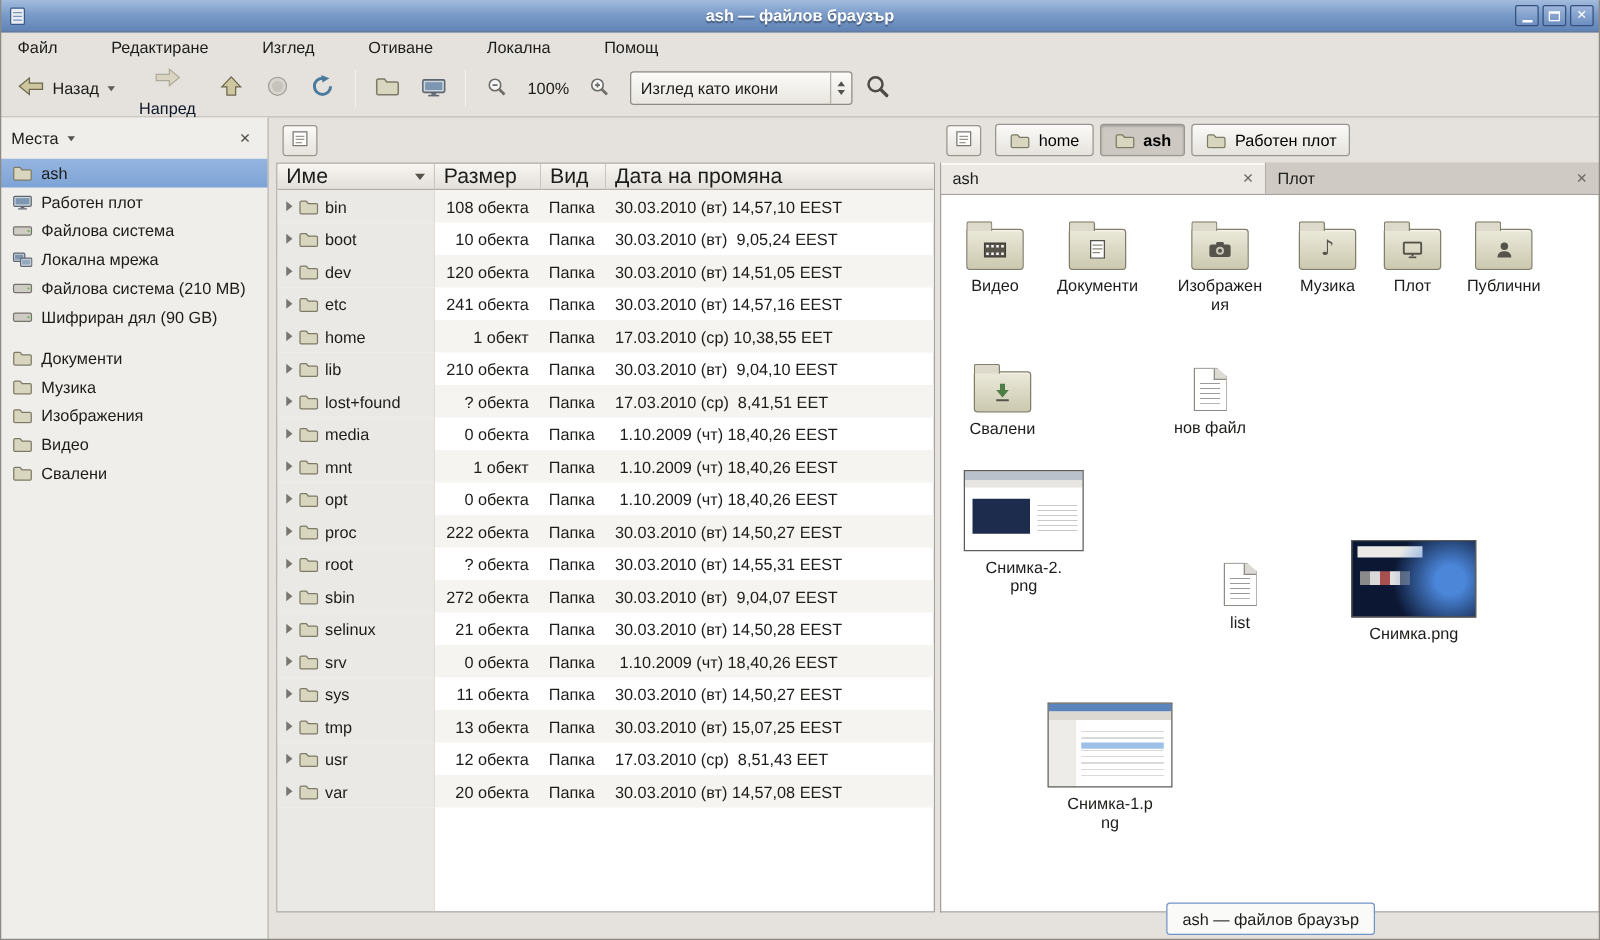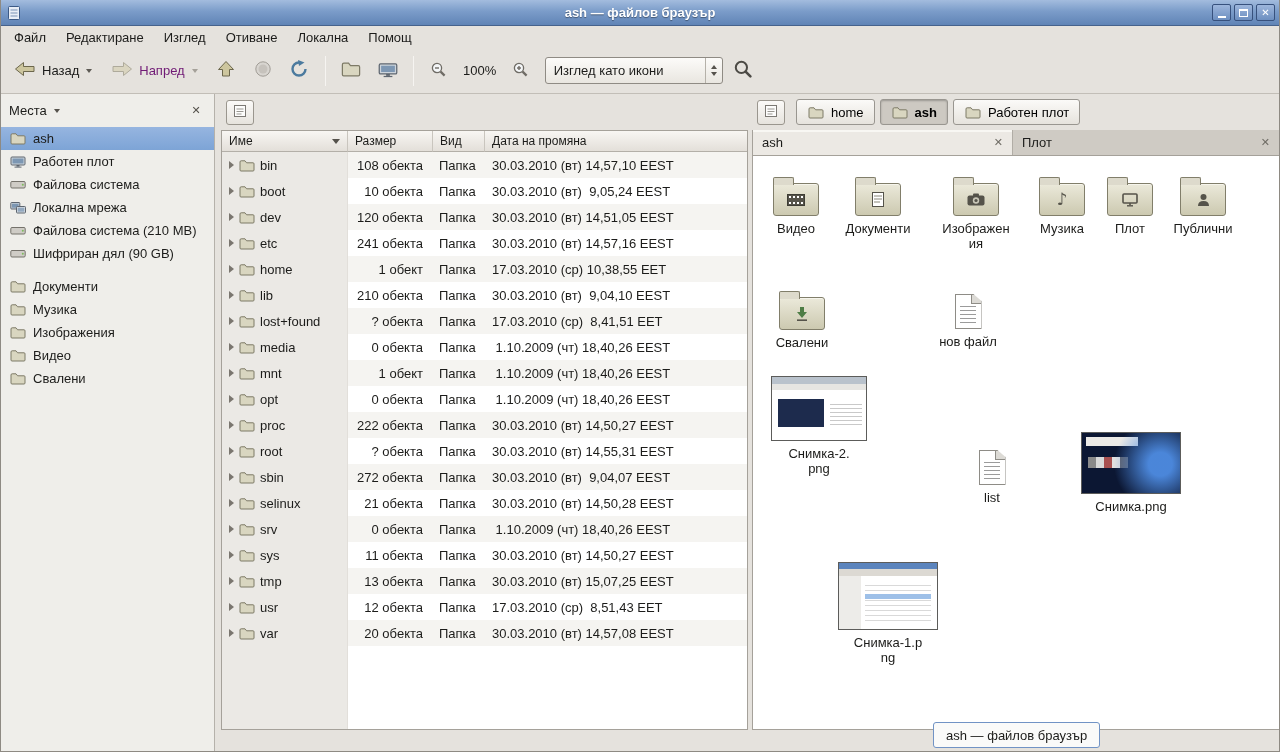--- a/index.html
+++ b/index.html
@@ -9,26 +9,26 @@
 #frame{position:absolute;inset:0;border:1px solid #8e8a83;border-top:0;pointer-events:none;z-index:60;}
 
 #titlebar{position:absolute;top:0;left:0;right:0;height:26px;background:linear-gradient(#a3bcde,#7b9cc9 45%,#6084b6);display:flex;align-items:center;padding:0 5px;border-bottom:1px solid #46628c;}
 #titlebar .title{position:absolute;left:0;right:0;text-align:center;font-weight:bold;color:#fff;text-shadow:0 1px 1px rgba(0,0,0,.4);font-size:13px;}
 .win-icon{width:18px;height:18px;display:inline-flex;align-items:center;justify-content:center;z-index:1;}
 .win-controls{margin-left:auto;display:flex;gap:3px;z-index:1;}
 .wbtn{width:19px;height:17px;background:linear-gradient(#9db6dc,#6d8fc0);border:1px solid #37517d;border-radius:2px;display:flex;align-items:center;justify-content:center;color:#fff;font-size:10px;}
 .g-min{width:8px;height:2px;background:#fff;margin-top:9px;}
 .g-max{width:9px;height:8px;border:1px solid #fff;border-top-width:2px;}
 
-#menubar{position:absolute;top:26px;left:0;right:0;height:22px;display:flex;align-items:center;padding-left:4px;}
+#menubar{position:absolute;top:26px;left:0;right:0;height:22px;display:flex;align-items:center;padding-left:4px;gap:23px;}
 .menu-item{padding:3px 10px;}
 
 #toolbar{position:absolute;top:48px;left:0;right:0;height:46px;display:flex;align-items:center;padding:0 6px;gap:3px;border-bottom:1px solid #c2beb7;}
 .tb-btn{display:flex;align-items:center;gap:6px;height:34px;padding:0 8px;border:0;background:transparent;font-size:13px;color:#1c1c1a;font-family:inherit;}
-.tb-btn.disabled{color:#701a75;}
+.tb-btn.disabled{color:#0f172a;flex-direction:column;}
 .tb-btn.disabled svg{opacity:.45;}
 .dd{width:0;height:0;border-left:3.5px solid transparent;border-right:3.5px solid transparent;border-top:4px solid #5d5a54;margin-left:1px;}
 .tb-btn.disabled .dd{border-top-color:#a5a199;}
 .tb-ibtn{width:34px;height:34px;display:flex;align-items:center;justify-content:center;background:transparent;border:0;}
 .tb-sep{width:1px;height:30px;background:#c3bfb8;border-right:1px solid #f6f4f1;margin:0 5px;}
 .zoom-label{width:42px;text-align:center;}
 .combo{display:flex;align-items:center;height:27px;width:178px;border:1px solid #8f8b84;border-radius:3px;background:linear-gradient(#fcfbf9,#e9e6e0);padding-left:8px;margin-left:4px;}
 .combo .spin{margin-left:auto;border-left:1px solid #b5b1a9;align-self:stretch;width:17px;display:flex;flex-direction:column;align-items:center;justify-content:center;gap:3px;}
 .tri-up{width:0;height:0;border-left:3.5px solid transparent;border-right:3.5px solid transparent;border-bottom:4px solid #55524c;}
 .tri-down{width:0;height:0;border-left:3.5px solid transparent;border-right:3.5px solid transparent;border-top:4px solid #55524c;}
@@ -41,21 +41,21 @@
 .sb-sep{height:10px;}
 .sicon{width:18px;display:inline-flex;justify-content:center;align-items:center;}
 #splitter1{position:absolute;left:215px;top:94px;bottom:22px;width:6px;}
 #splitter2{position:absolute;left:748px;top:94px;bottom:22px;width:4px;}
 
 #midpane{position:absolute;left:221px;top:94px;width:527px;bottom:22px;}
 .pane-bar{height:36px;display:flex;align-items:center;padding:0 5px;gap:6px;}
 .mini-btn{width:28px;height:25px;border:1px solid #9a968e;border-radius:3px;background:linear-gradient(#fbfaf8,#e6e3dd);display:flex;align-items:center;justify-content:center;}
 .treeview{position:absolute;left:0;right:0;top:36px;bottom:0;background:#fff;border:1px solid #a5a19a;overflow:hidden;}
 .tv-header{display:flex;height:21px;position:relative;z-index:2;}
-.tv-h{background:linear-gradient(#f8f6f3,#e3dfd9);border-right:1px solid #c9c5be;border-bottom:1px solid #b3afa8;display:flex;align-items:center;padding:0 7px;position:relative;font-size:12px;}
+.tv-h{background:linear-gradient(#f8f6f3,#e3dfd9);border-right:1px solid #c9c5be;border-bottom:1px solid #b3afa8;display:flex;align-items:center;padding:0 7px;position:relative;font-size:17px;}
 .sort-arrow{position:absolute;right:7px;width:0;height:0;border-left:4px solid transparent;border-right:4px solid transparent;border-top:5px solid #55524c;}
 #tv-rows{position:absolute;top:21px;left:0;right:0;}
 .tv-row{display:flex;height:26px;}
 .tv-row.odd{background:#f5f4f1;}
 .cell{height:100%;display:flex;align-items:center;font-size:13px;}
 .c-name{width:126px;background:#ebe9e5;padding-left:7px;gap:5px;border-right:1px solid #e2dfda;}
 .c-size{width:85px;justify-content:flex-end;padding-right:10px;}
 .c-type{width:52px;padding-left:6px;}
 .c-date{padding-left:7px;white-space:pre;}
 .colband{position:absolute;left:0;width:126px;bottom:0;background:#ebe9e5;border-right:1px solid #e2dfda;}

